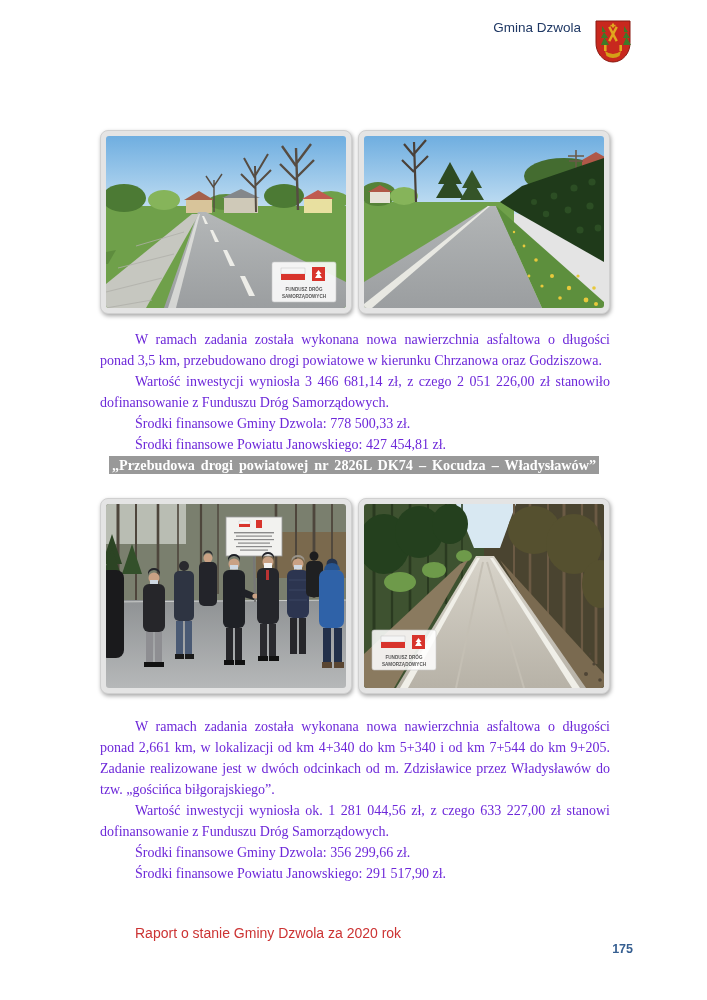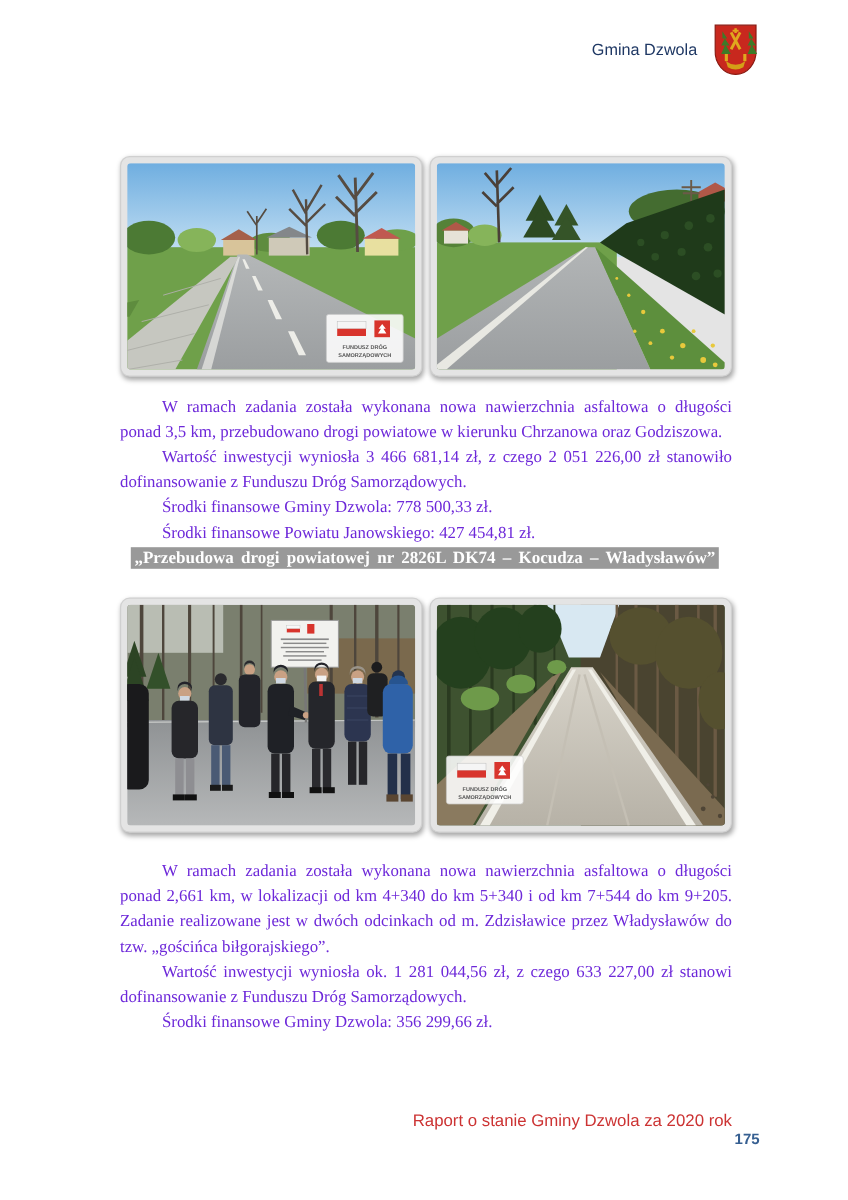--- a/index.html
+++ b/index.html
@@ -1,21 +1,21 @@
 <!DOCTYPE html>
 <html><head>
 <meta charset="utf-8">
 <style>
   html,body{margin:0;padding:0;background:#888;}
   .page{
     width:707px;height:1000px;position:relative;background:#ffffff;
     font-family:"Liberation Serif", serif;overflow:hidden;margin:0 auto;
   }
   
-  .header{position:absolute;top:20px;right:74px;display:flex;align-items:center;gap:12px;}
+  .header{position:absolute;top:20px;right:74px;display:flex;align-items:flex-start;gap:12px;}
   .site-name{font-family:"Liberation Sans", sans-serif;font-size:13.5px;color:#1F3864;}
   .crest{width:40px;height:43px;display:block;}
   
   .heading{position:absolute;left:100px;width:510px;font-weight:bold;font-size:14.2px;
     line-height:18.5px;color:#fff;}
   .heading-1{top:84px;text-align:justify;text-indent:35px;}
   .heading-2{top:456px;text-indent:9px;word-spacing:2.5px;white-space:nowrap;}
   .hl{background:#999999;padding:1px 3px;box-decoration-break:clone;-webkit-box-decoration-break:clone;}
   
   .photos{position:absolute;left:100px;width:510px;display:flex;gap:6px;}
@@ -26,21 +26,21 @@
   .photo-frame svg{display:block;width:100%;border-radius:3px;}
   .photos-1 svg{height:172px;}
   .photos-2 svg{height:184px;}
   
   .body-text{position:absolute;left:100px;width:510px;font-size:14px;line-height:21px;
     color:#6d28d9;text-align:justify;}
   .para-1{top:329px;}
   .para-2{top:716px;}
   .body-text p{margin:0;text-indent:35px;}
   
-  .footer-title{position:absolute;top:925px;left:100px;width:510px;text-align:right;
+  .footer-title{position:absolute;top:925px;left:100px;width:510px;text-align:left;
     text-indent:35px;font-family:"Liberation Sans", sans-serif;font-size:14px;color:#CC3333;}
   .page-number{position:absolute;top:942px;right:74px;font-family:"Liberation Sans", sans-serif;
     font-size:12.5px;color:#365F91;font-weight:bold;}
   .wm-text{font-family:"Liberation Sans", sans-serif;font-weight:bold;fill:#555;font-size:4.6px;}
 </style>
 </head>
 <body>
 
 <div class="page">
 
@@ -388,18 +388,19 @@
           <text x="32" y="35.5" text-anchor="middle" class="wm-text">SAMORZĄDOWYCH</text>
         </g>
       </svg>
     </figure>
   </div>
 
   <div class="body-text para-2">
     <p>W ramach zadania została wykonana nowa nawierzchnia asfaltowa o długości ponad 2,661 km, w lokalizacji od km 4+340 do km 5+340 i od km 7+544 do km 9+205. Zadanie realizowane jest w dwóch odcinkach od m. Zdzisławice przez Władysławów do tzw. „gościńca biłgorajskiego”.</p>
     <p>Wartość inwestycji wyniosła ok. 1 281 044,56 zł, z czego 633 227,00 zł stanowi dofinansowanie z Funduszu Dróg Samorządowych.</p>
     <p>Środki finansowe Gminy Dzwola: 356 299,66 zł.</p>
+    <p>Środki finansowe Powiatu Janowskiego: 291 517,90 zł.</p>
   </div>
 
   <div class="footer-title">Raport o stanie Gminy Dzwola za 2020 rok</div>
   <div class="page-number">175</div>
 
 </div>
 
 </body></html>

